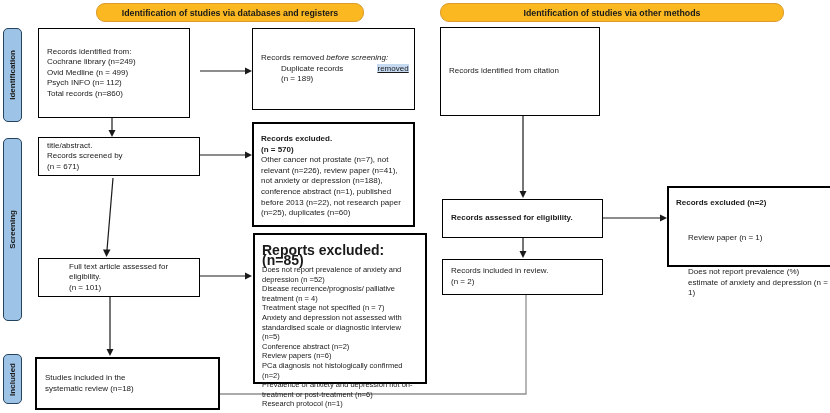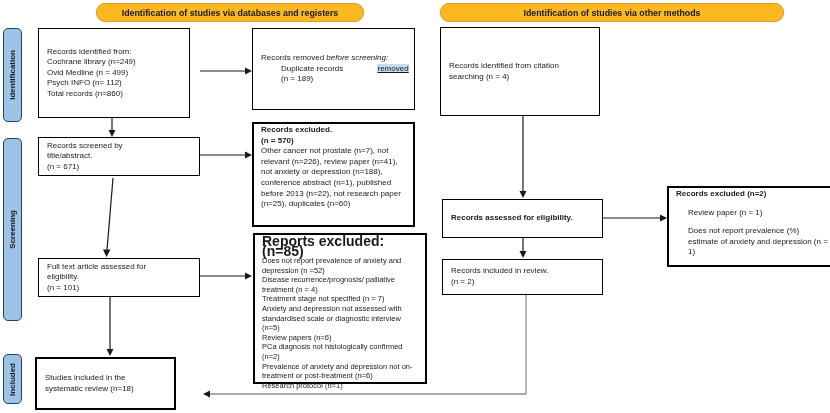--- a/index.html
+++ b/index.html
@@ -21,28 +21,28 @@
     font-weight:bold; font-size:8px; box-sizing:border-box;
   }
   .stage span { writing-mode:vertical-rl; transform:rotate(180deg); white-space:nowrap; }
   .bx {
     position:absolute; background:#ffffff; border:1.4px solid var(--box-border,#000000);
     box-sizing:border-box; font-size:8px; line-height:10.6px;
   }
   .bx.thick { border-width:2px; }
   .pad-c { display:flex; flex-direction:column; justify-content:center;
            height:100%; box-sizing:border-box; padding:3px 4px 3px 8px; }
-  .pad-t { padding:1px 5px 4px 7px; box-sizing:border-box; }
+  .pad-t { padding:10px 5px 4px 7px; box-sizing:border-box; }
   .small { font-size:7.5px; line-height:9.6px; }
   .b { font-weight:bold; }
   .i { font-style:italic;text-align:center; }
   .hl { text-decoration:underline; background:var(--highlight-bg,#C5D9F1);margin-left:32px; }
   .indent { margin-left:20px; }
   .indent-sm { margin-left:12px; }
-  .gap { margin-top:8px; }
+  .gap { margin-top:24px; }
 </style>
 </head>
 <body>
 
 <div class="canvas">
 
   <svg class="arrows" viewBox="0 0 830 413">
 
     <g>
       <line x1="200" y1="71" x2="245" y2="71" stroke="#1a1a1a" stroke-width="1.2"></line>
@@ -113,35 +113,35 @@
       <div>Records identified from:</div>
       <div>Cochrane library (n=249)</div>
       <div>Ovid Medline (n = 499)</div>
       <div>Psych INFO (n= 112)</div>
       <div>Total records (n=860)</div>
     </div>
   </div>
 
   <div class="bx" style="left:38px; top:137px; width:162px; height:39px;">
     <div class="pad-c">
+      <div>title/abstract.</div>
       <div>Records screened by</div>
-      <div>title/abstract.</div>
       <div>(n = 671)</div>
     </div>
   </div>
 
-  <div class="bx" style="left:38px; top:258px; width:162px; height:39px;">
+  <div class="bx" style="left:38px; top:258px; width:162px; height:39px;padding-left:22px;">
     <div class="pad-c">
       <div>Full text article assessed for</div>
       <div>eligibility.</div>
       <div>(n = 101)</div>
     </div>
   </div>
 
-  <div class="bx thick" style="left:35px; top:357px; width:141px; height:53px;">
+  <div class="bx thick" style="left:35px; top:357px; width:185px; height:53px;">
     <div class="pad-c">
       <div>Studies included in the</div>
       <div>systematic review (n=18)</div>
     </div>
   </div>
 
   <div class="bx" style="left:252px; top:28px; width:163px; height:82px;">
     <div class="pad-c">
       <div><span>Records removed </span><span class="i">before screening</span><span class="i">:</span></div>
       <div class="indent"><span>Duplicate records </span><span class="hl">removed</span></div>
@@ -157,31 +157,31 @@
     </div>
   </div>
 
   <div class="bx thick small" style="left:253px; top:233px; width:174px; height:151px;">
     <div class="pad-t">
       <div class="b" style="font-size:14px; line-height:10px;">Reports excluded: (n=85)</div>
       <div>Does not report prevalence of anxiety and depression (n =52)</div>
       <div>Disease recurrence/prognosis/ palliative treatment (n = 4)</div>
       <div>Treatment stage not specified (n = 7)</div>
       <div>Anxiety and depression not assessed with standardised scale or diagnostic interview (n=5)</div>
+      <div>Conference abstract (n=2)</div>
       <div>Review papers (n=6)</div>
       <div>PCa diagnosis not histologically confirmed (n=2)</div>
       <div>Prevalence of anxiety and depression not on-treatment or post-treatment (n=6)</div>
       <div>Research protocol (n=1)</div>
     </div>
   </div>
 
   <div class="bx" style="left:440px; top:27px; width:160px; height:89px;">
     <div class="pad-c">
       <div>Records identified from citation</div>
-      <div>searching (n = 4)</div>
     </div>
   </div>
 
   <div class="bx" style="left:442px; top:199px; width:161px; height:39px;font-weight:bold;">
     <div class="pad-c">
       <div>Records assessed for eligibility.</div>
     </div>
   </div>
 
   <div class="bx" style="left:442px; top:259px; width:161px; height:36px;">

